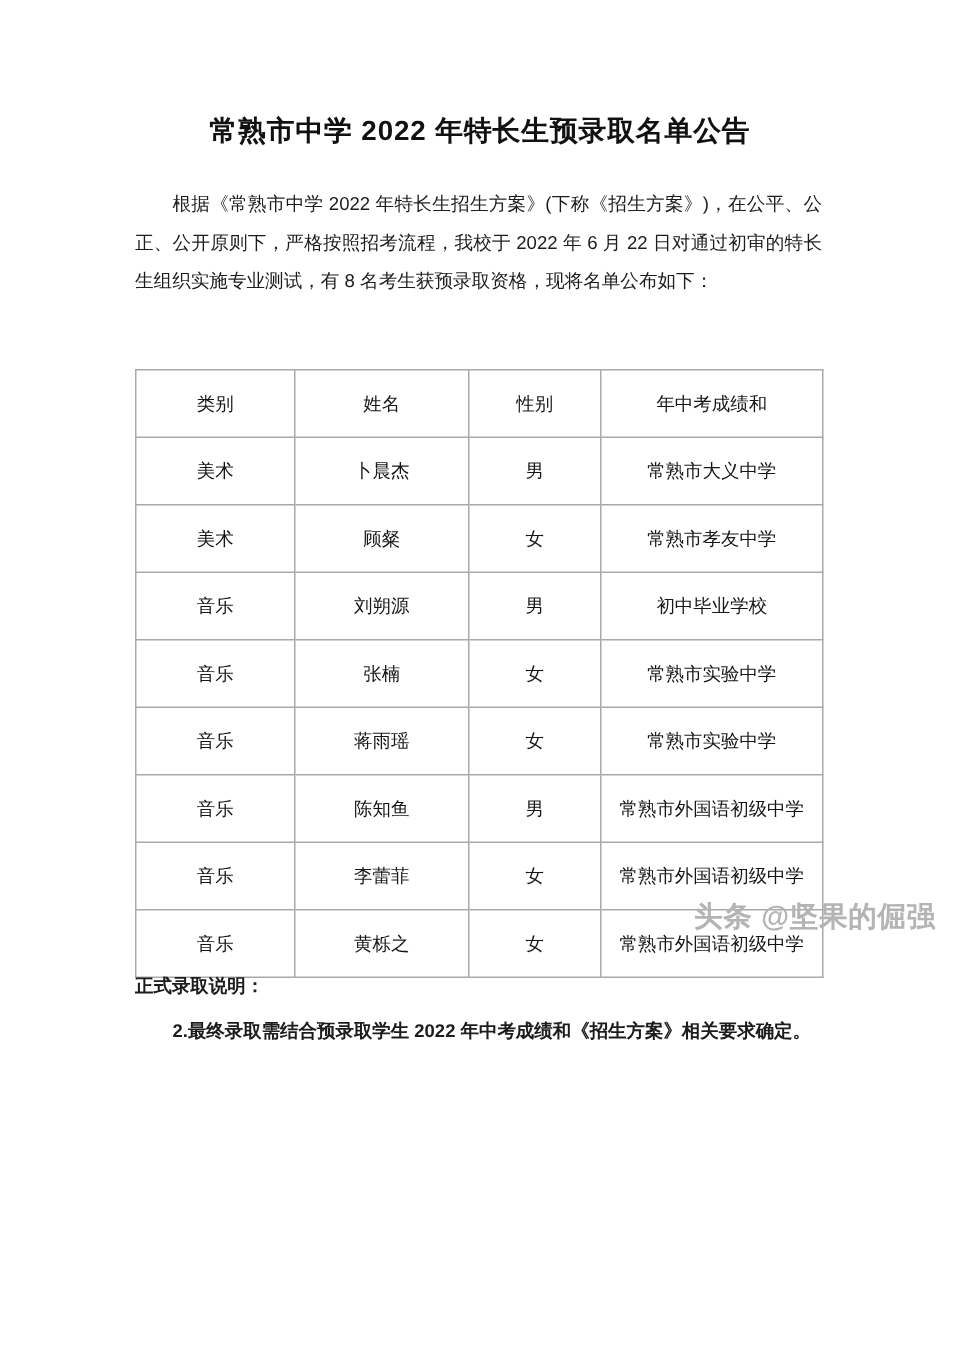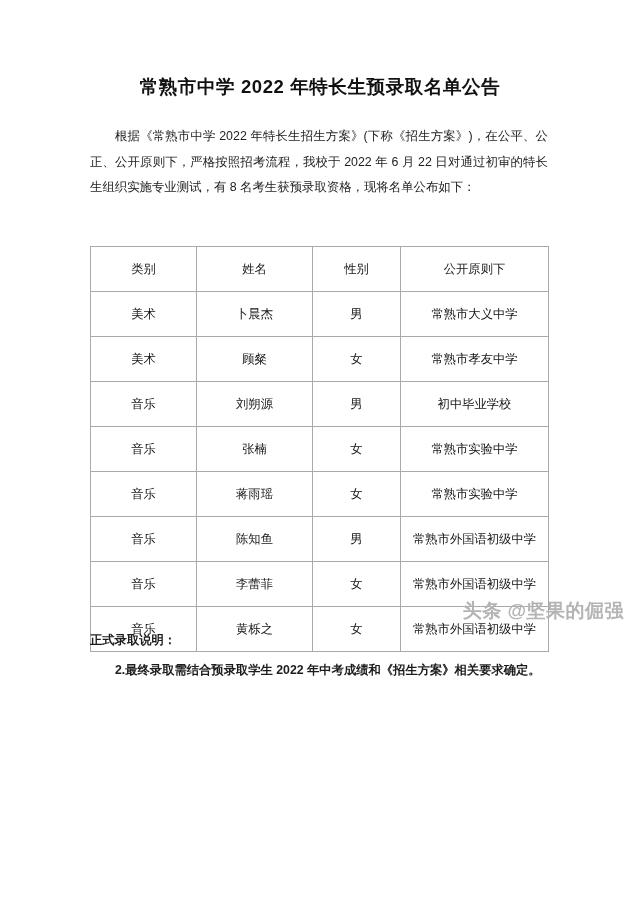--- a/index.html
+++ b/index.html
@@ -72,21 +72,21 @@
     font-family: "Liberation Sans", "DejaVu Sans", sans-serif;
   }
   .col-category { width: 106px; }
   .col-name     { width: 116px; }
   .col-gender   { width: 88px;  }
   .col-school   { width: 148px; }
 
   .notes {
     position: absolute;
     left: 90px;
-    top: 632px;
+    top: 649px;
     width: 470px;
     font-size: 12.3px;
     color: #1c1c1c;
     font-family: "Liberation Sans", "DejaVu Sans", sans-serif;
   }
   .notes-heading {
     font-weight: bold;
     margin-bottom: 11px;
   }
   .note-item {
@@ -122,21 +122,21 @@
       <col class="col-category">
       <col class="col-name">
       <col class="col-gender">
       <col class="col-school">
     </colgroup>
     <thead>
       <tr>
         <th>类别</th>
         <th>姓名</th>
         <th>性别</th>
-        <th>公开原则下</th>
+        <th>年中考成绩和</th>
       </tr>
     </thead>
     <tbody>
       <tr>
         <td>美术</td>
         <td>卜晨杰</td>
         <td>男</td>
         <td>常熟市大义中学</td>
       </tr>
       <tr>

